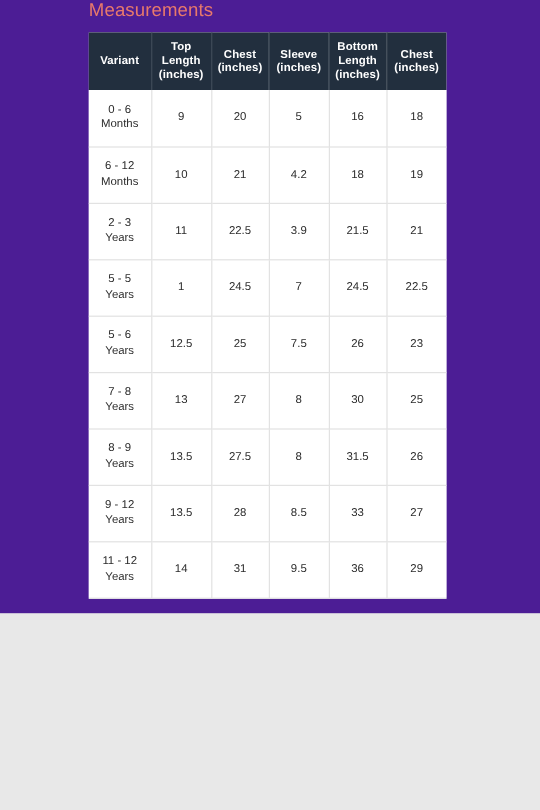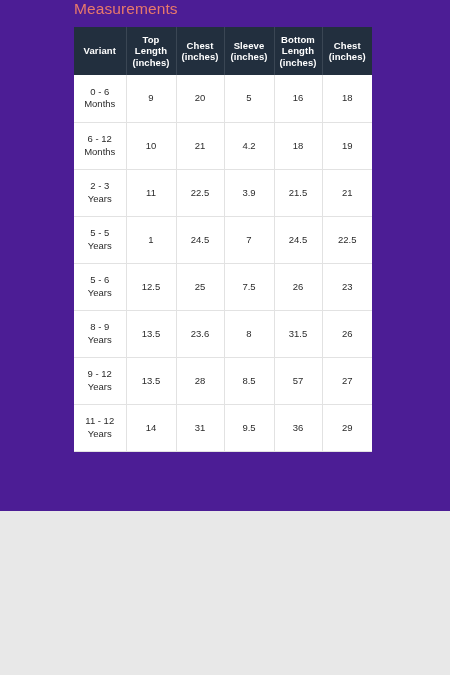--- a/index.html
+++ b/index.html
@@ -170,33 +170,41 @@
           </tr>
           <tr>
             <td class="variant-cell"><span>5 - 6</span><br><span>Years</span></td>
             <td>12.5</td>
             <td>25</td>
             <td>7.5</td>
             <td>26</td>
             <td>23</td>
           </tr>
           <tr>
+            <td class="variant-cell"><span>7 - 8</span><br><span>Years</span></td>
+            <td>13</td>
+            <td>27</td>
+            <td>8</td>
+            <td>30</td>
+            <td>25</td>
+          </tr>
+          <tr>
             <td class="variant-cell"><span>8 - 9</span><br><span>Years</span></td>
             <td>13.5</td>
-            <td>23.6</td>
+            <td>27.5</td>
             <td>8</td>
             <td>31.5</td>
             <td>26</td>
           </tr>
           <tr>
             <td class="variant-cell"><span>9 - 12</span><br><span>Years</span></td>
             <td>13.5</td>
             <td>28</td>
             <td>8.5</td>
-            <td>57</td>
+            <td>33</td>
             <td>27</td>
           </tr>
           <tr>
             <td class="variant-cell"><span>11 - 12</span><br><span>Years</span></td>
             <td>14</td>
             <td>31</td>
             <td>9.5</td>
             <td>36</td>
             <td>29</td>
           </tr>

